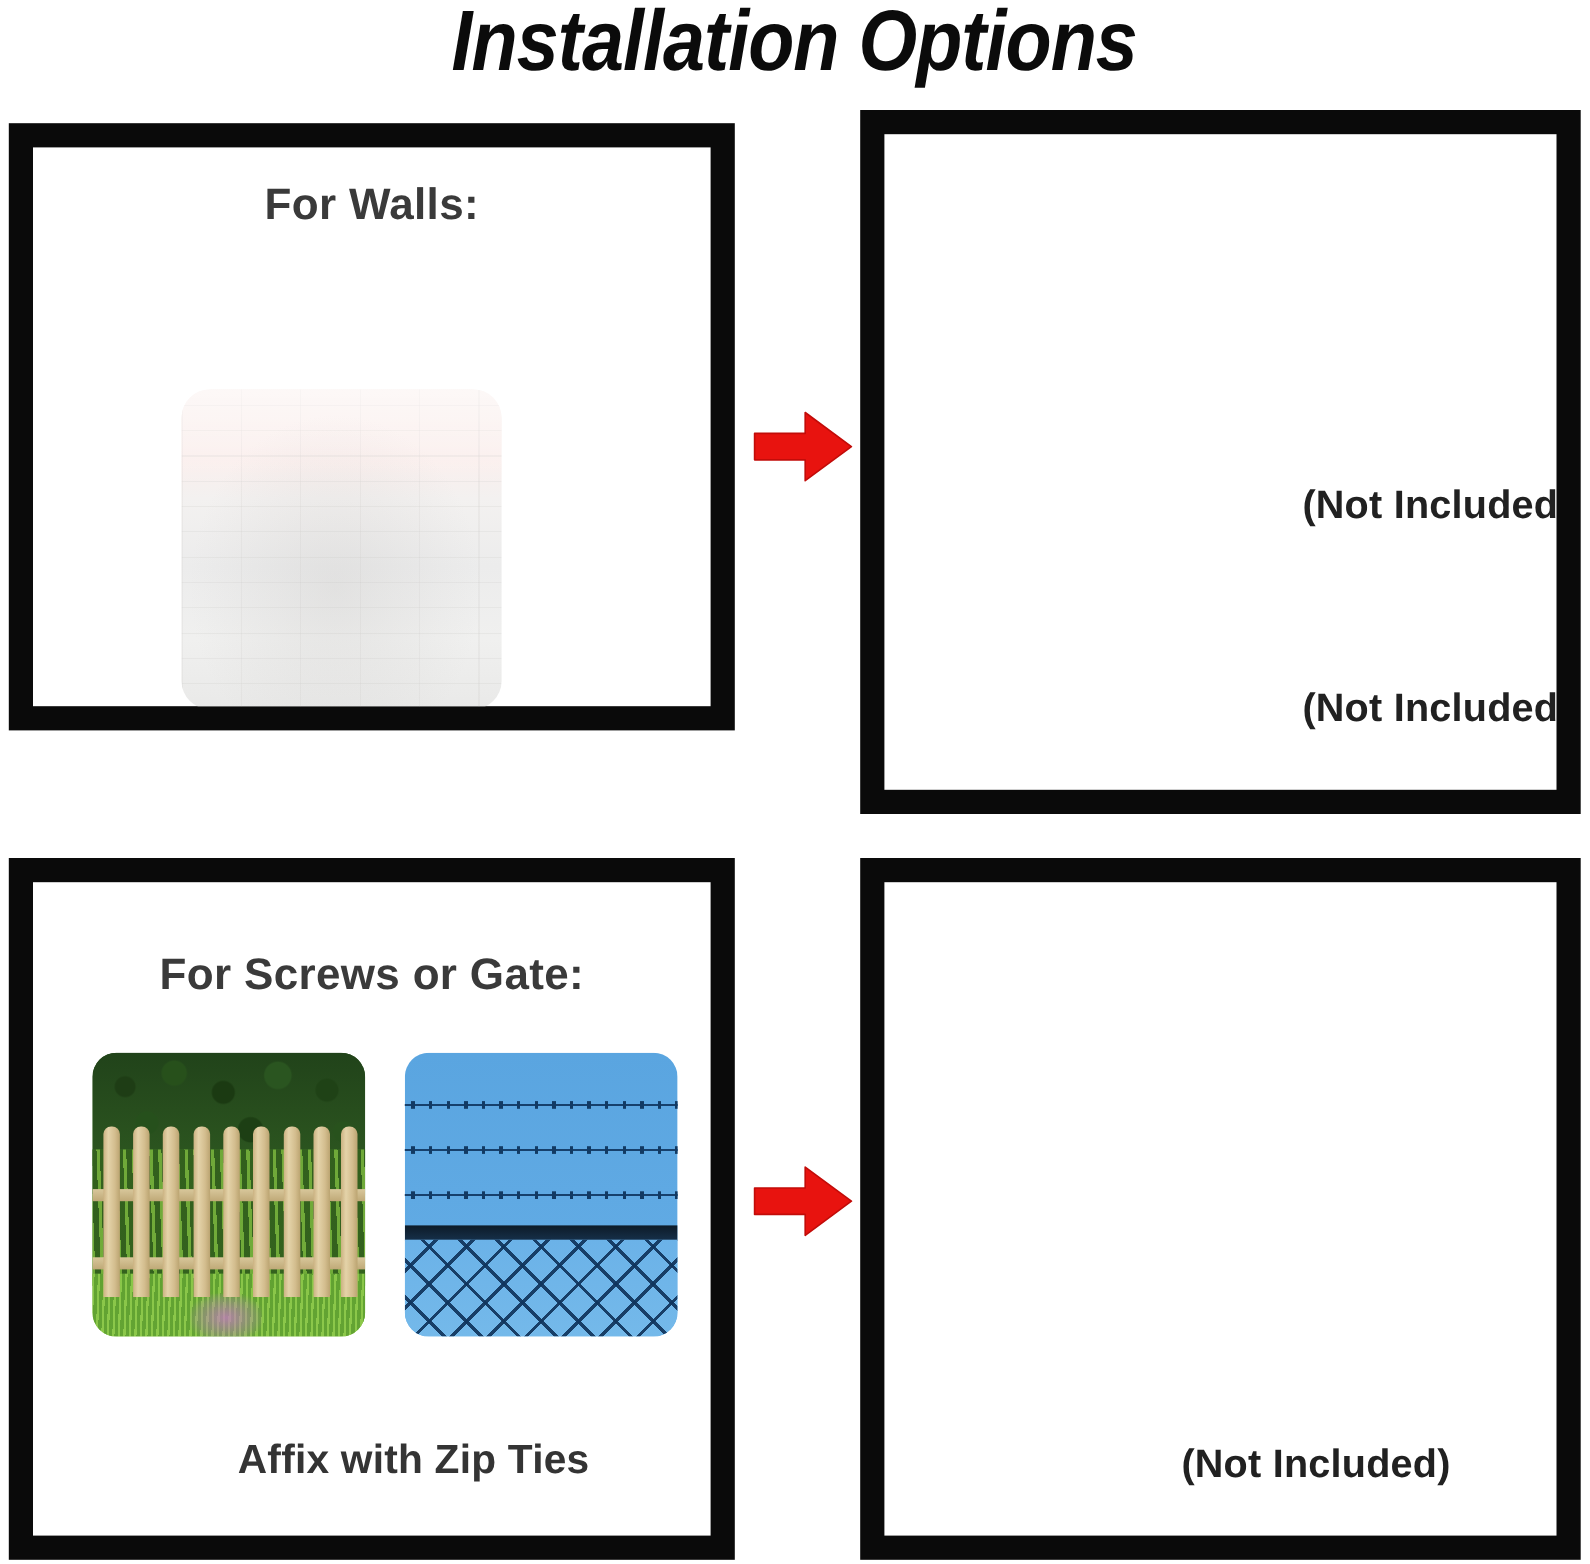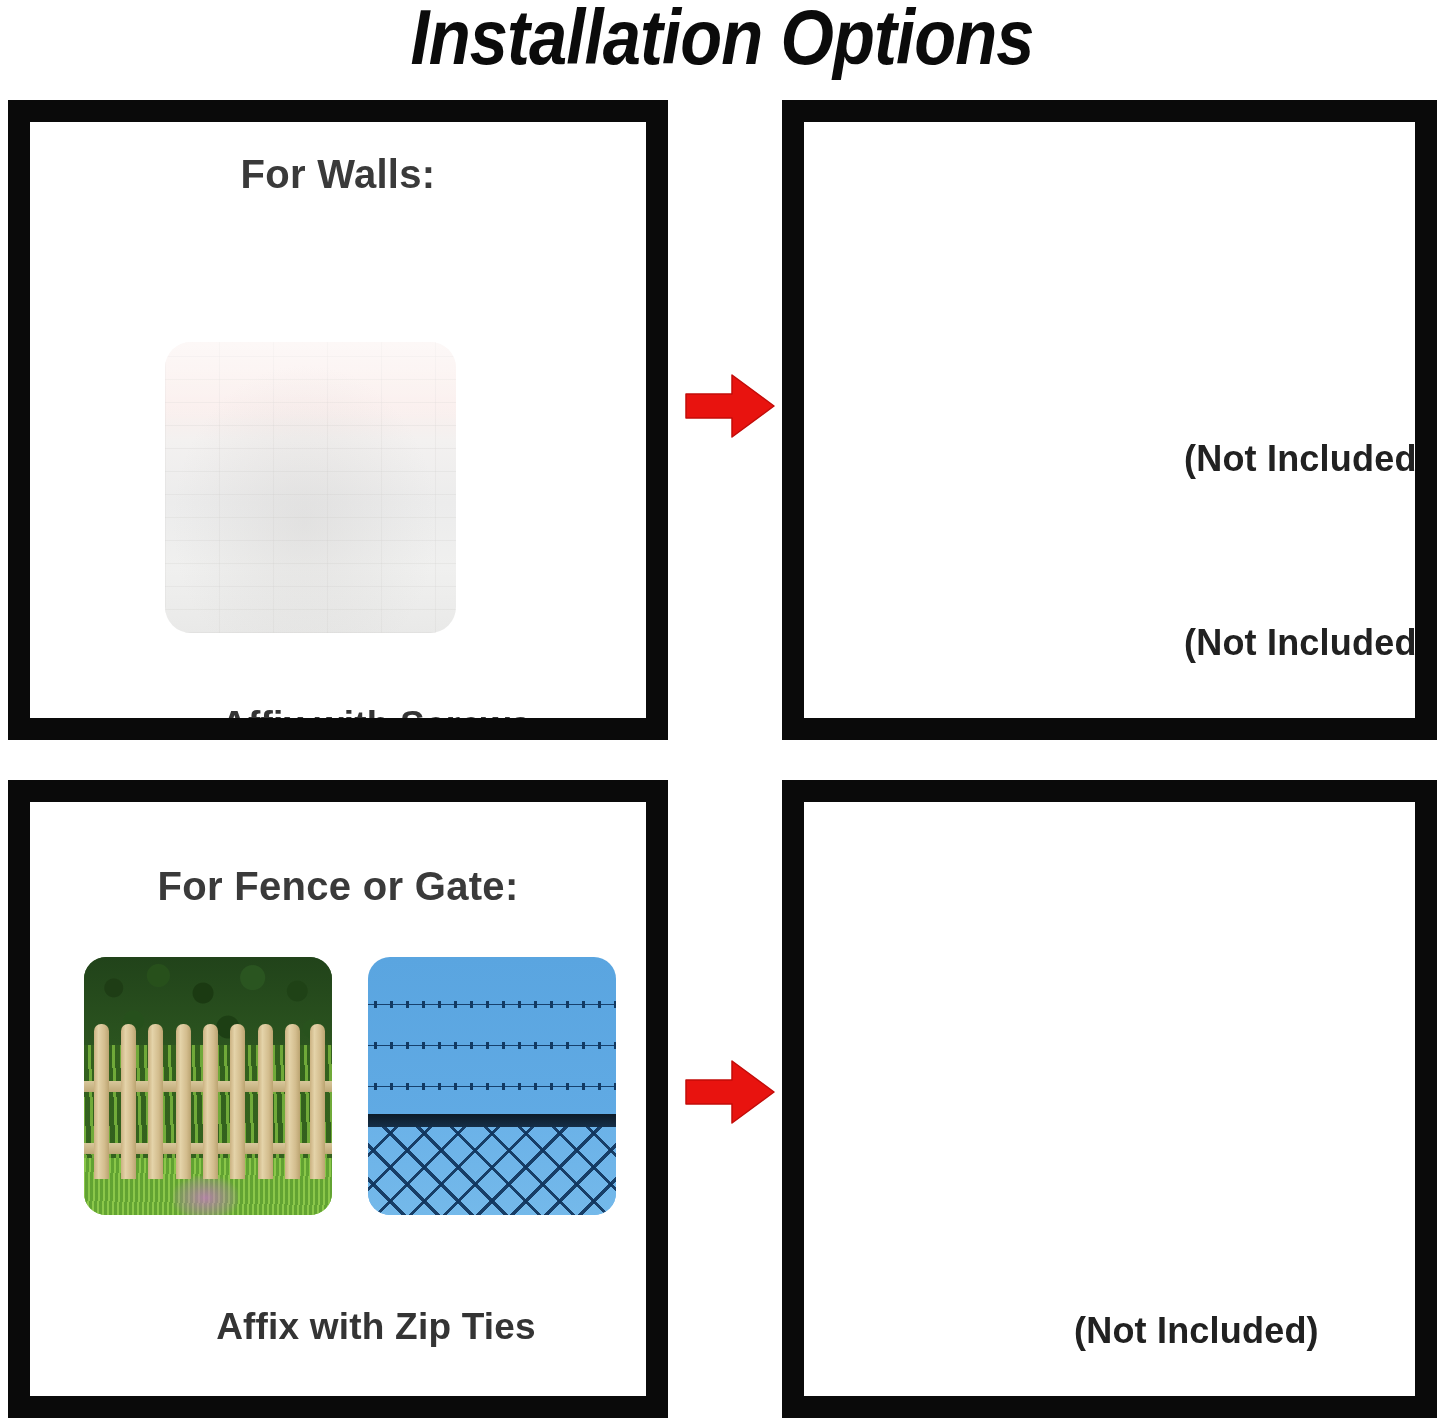--- a/index.html
+++ b/index.html
@@ -45,21 +45,21 @@
     position: absolute;
     background: #0a0a0a;
     box-sizing: border-box;
   }
   .panel-inner {
     position: absolute;
     inset: 22px;
     background: #ffffff;
     overflow: hidden;
   }
-  #panel-tl { left: 8px;   top: 100px;  width: 660px; height: 640px; }
+  #panel-tl { left: 8px;   top: 112px;  width: 660px; height: 552px; }
   #panel-tr { left: 782px; top: 100px;  width: 655px; height: 640px; }
   #panel-bl { left: 8px;   top: 780px;  width: 660px; height: 638px; }
   #panel-br { left: 782px; top: 780px;  width: 655px; height: 638px; }
 
   
   .panel-heading {
     position: absolute;
     left: 0;
     width: 100%;
     text-align: center;
@@ -295,21 +295,21 @@
     </div>
 
     <div class="not-included" style="left:380px; top:500px;">(Not Included)</div>
 
   </div>
 </div>
 
 <div class="panel" id="panel-bl">
   <div class="panel-inner">
 
-    <div class="panel-heading" style="top:62px;">For Fence or Gate:</div>
+    <div class="panel-heading" style="top:62px;">For Screws or Gate:</div>
 
     <div class="photo" id="photo-picket" style="left:54px; top:155px;">
       <div class="picket-scene">
         <div class="hedge"></div>
         <div class="foliage"></div>
         <div class="grass"></div>
         <div class="path-stain"></div>
         <div class="rail" style="top:48%;"></div>
         <div class="rail" style="top:72%;"></div>
         <div class="picket" style="left:4%;"></div>

